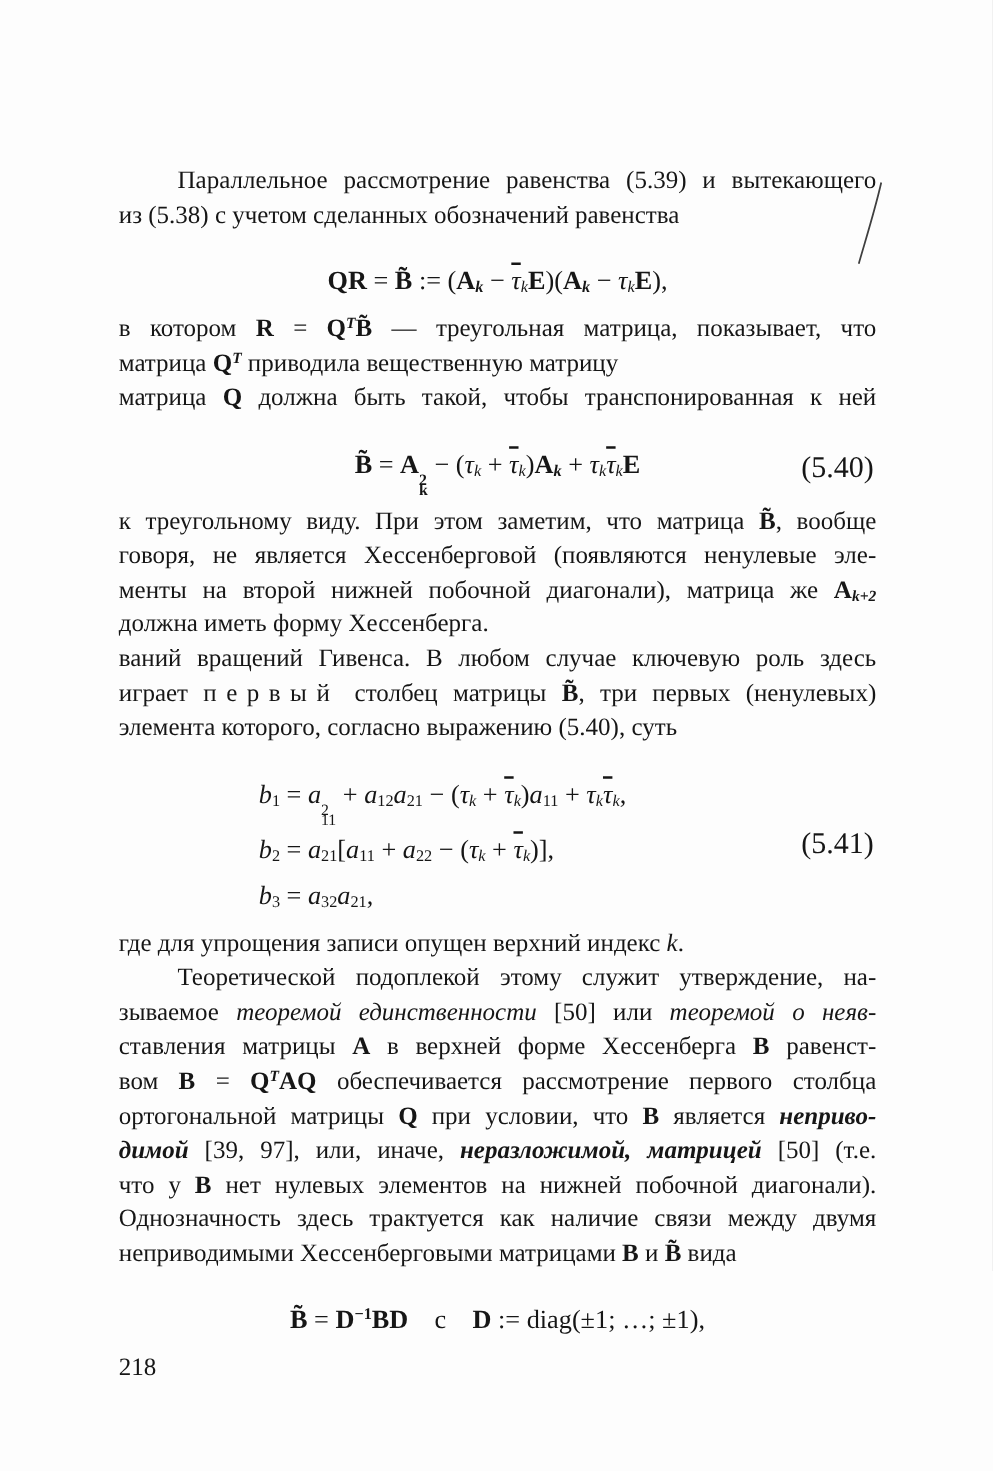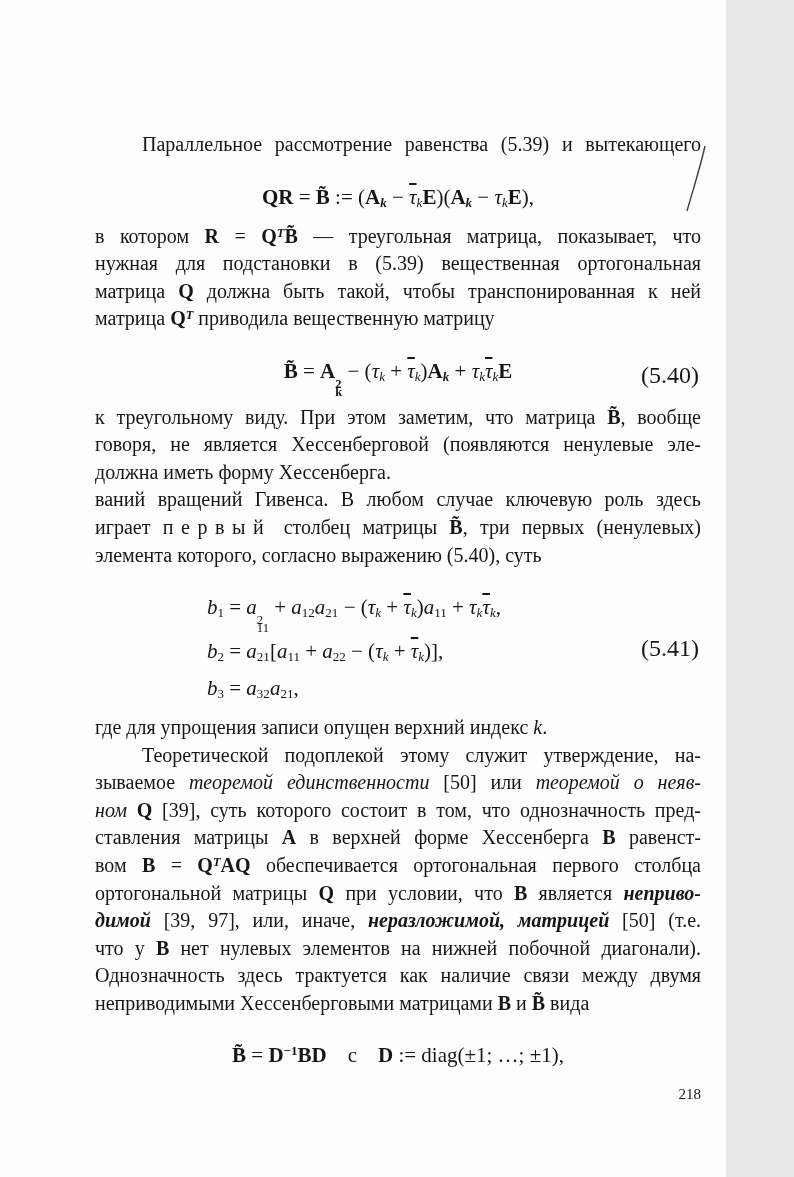--- a/index.html
+++ b/index.html
@@ -1,18 +1,18 @@
 <!DOCTYPE html>
 <html><head>
 <meta charset="utf-8">
 <style>
   html,body{margin:0;padding:0;background:#e8e8e8;}
   .sheet{
     position:relative;
-    width:726px;height:1177px;
+    width:794px;height:1177px;
     background:#fdfdfd;
     overflow:hidden;
     font-family:"Liberation Serif", serif;
     color:#161616;
   }
   .content{
     position:absolute;
     left:95px;top:131px;width:606px;
     font-size:20px;
   }
@@ -48,69 +48,69 @@
   .gap{margin:0 21px;}
   .sup{font-size:.62em;vertical-align:.52em;line-height:0;font-style:normal;}
   .sub{font-size:.62em;vertical-align:-.22em;line-height:0;font-style:normal;}
   .sup.i,.sub.i,.ss.i{font-style:italic;}
   .stack{
     display:inline-flex;flex-direction:column;align-items:flex-start;
     vertical-align:-.48em;line-height:0;
   }
   .stack .ss{display:block;font-size:.6em;line-height:.62em;font-style:normal;}
   .pagenum{
-    text-align:right;
-    font-size:15px;
+    text-align:left;
+    font-size:20px;
     margin-top:2px;
     line-height:26px;
   }
   .penmark{position:absolute;left:0;top:0;pointer-events:none;}
 </style>
 </head>
 <body>
 
 <div class="sheet">
   <div class="content" id="content">
       <div class="para">
         <div class="line indent"><span class="seg">Параллельное рассмотрение равенства (5.39) и вытекающего</span></div>
+        <div class="line end"><span class="seg">из (5.38) с учетом сделанных обозначений равенства</span></div>
       </div>
       <div class="eqrow"><div class="formula"><div class="eqline"><span class="seg b">QR</span><span class="seg"> = </span><span class="seg b">B̃</span><span class="seg"> := (</span><span class="seg b">A<span class="sub i">k</span></span><span class="seg"> − </span><span class="seg i"><span class="ovl">τ</span><span class="sub i">k</span></span><span class="seg b">E</span><span class="seg">)(</span><span class="seg b">A<span class="sub i">k</span></span><span class="seg"> − </span><span class="seg i">τ<span class="sub i">k</span></span><span class="seg b">E</span><span class="seg">),</span></div></div></div>
       <div class="para">
         <div class="line"><span class="seg">в котором </span><span class="seg b">R</span><span class="seg"> = </span><span class="seg b">Q<span class="sup i">T</span></span><span class="seg b">B̃</span><span class="seg"> — треугольная матрица, показывает, что</span></div>
-        <div class="line"><span class="seg">нужная для подстановки в (5.39) вещественная ортогональная</span></div>
+        <div class="line end"><span class="seg">матрица </span><span class="seg b">Q<span class="sup i">T</span></span><span class="seg"> приводила вещественную матрицу</span></div>
         <div class="line"><span class="seg">матрица </span><span class="seg b">Q</span><span class="seg"> должна быть такой, чтобы транспонированная к ней</span></div>
-        <div class="line end"><span class="seg">матрица </span><span class="seg b">Q<span class="sup i">T</span></span><span class="seg"> приводила вещественную матрицу</span></div>
       </div>
       <div class="eqrow"><div class="formula"><div class="eqline"><span class="seg b">B̃</span><span class="seg"> = </span><span class="seg b">A<span class="stack">
                 <span class="ss">2</span>
                 <span class="ss i">k</span>
               </span></span><span class="seg"> − (</span><span class="seg i">τ<span class="sub i">k</span></span><span class="seg"> + </span><span class="seg i"><span class="ovl">τ</span><span class="sub i">k</span></span><span class="seg">)</span><span class="seg b">A<span class="sub i">k</span></span><span class="seg"> + </span><span class="seg i">τ<span class="sub i">k</span></span><span class="seg i"><span class="ovl">τ</span><span class="sub i">k</span></span><span class="seg b">E</span></div></div><span class="eqnum">(5.40)</span></div>
       <div class="para">
         <div class="line"><span class="seg">к треугольному виду. При этом заметим, что матрица </span><span class="seg b">B̃</span><span class="seg">, вообще</span></div>
         <div class="line"><span class="seg">говоря, не является Хессенберговой (появляются ненулевые эле-</span></div>
+        <div class="line"><span class="seg">менты на второй нижней побочной диагонали), матрица же </span><span class="seg b">A<span class="sub i">k+2</span></span></div>
         <div class="line end"><span class="seg">должна иметь форму Хессенберга.</span></div>
       </div>
       <div class="para">
         <div class="line"><span class="seg">ваний вращений Гивенса. В любом случае ключевую роль здесь</span></div>
         <div class="line"><span class="seg">играет </span><span class="seg sp">первый</span><span class="seg"> столбец матрицы </span><span class="seg b">B̃</span><span class="seg">, три первых (ненулевых)</span></div>
         <div class="line end"><span class="seg">элемента которого, согласно выражению (5.40), суть</span></div>
       </div>
       <div class="eqrow leftal"><div class="formula"><div class="eqline"><span class="seg i">b<span class="sub">1</span></span><span class="seg"> = </span><span class="seg i">a<span class="stack">
                 <span class="ss">2</span>
                 <span class="ss">11</span>
               </span></span><span class="seg"> + </span><span class="seg i">a<span class="sub">12</span></span><span class="seg i">a<span class="sub">21</span></span><span class="seg"> − (</span><span class="seg i">τ<span class="sub i">k</span></span><span class="seg"> + </span><span class="seg i"><span class="ovl">τ</span><span class="sub i">k</span></span><span class="seg">)</span><span class="seg i">a<span class="sub">11</span></span><span class="seg"> + </span><span class="seg i">τ<span class="sub i">k</span></span><span class="seg i"><span class="ovl">τ</span><span class="sub i">k</span></span><span class="seg">,</span></div><div class="eqline"><span class="seg i">b<span class="sub">2</span></span><span class="seg"> = </span><span class="seg i">a<span class="sub">21</span></span><span class="seg">[</span><span class="seg i">a<span class="sub">11</span></span><span class="seg"> + </span><span class="seg i">a<span class="sub">22</span></span><span class="seg"> − (</span><span class="seg i">τ<span class="sub i">k</span></span><span class="seg"> + </span><span class="seg i"><span class="ovl">τ</span><span class="sub i">k</span></span><span class="seg">)],</span></div><div class="eqline"><span class="seg i">b<span class="sub">3</span></span><span class="seg"> = </span><span class="seg i">a<span class="sub">32</span></span><span class="seg i">a<span class="sub">21</span></span><span class="seg">,</span></div></div><span class="eqnum">(5.41)</span></div>
       <div class="para">
         <div class="line end"><span class="seg">где для упрощения записи опущен верхний индекс </span><span class="seg i">k</span><span class="seg">.</span></div>
       </div>
       <div class="para">
         <div class="line indent"><span class="seg">Теоретической подоплекой этому служит утверждение, на-</span></div>
         <div class="line"><span class="seg">зываемое </span><span class="seg i">теоремой единственности</span><span class="seg"> [50] или </span><span class="seg i">теоремой о неяв-</span></div>
-        <div class="line"><span class="seg i">ном</span><span class="seg"> </span><span class="seg b">Q</span><span class="seg"> [39], суть которого состоит в том, что однозначность пред-</span></div>
         <div class="line"><span class="seg">ставления матрицы </span><span class="seg b">A</span><span class="seg"> в верхней форме Хессенберга </span><span class="seg b">B</span><span class="seg"> равенст-</span></div>
-        <div class="line"><span class="seg">вом </span><span class="seg b">B</span><span class="seg"> = </span><span class="seg b">Q<span class="sup i">T</span></span><span class="seg b">AQ</span><span class="seg"> обеспечивается ортогональная первого столбца</span></div>
+        <div class="line"><span class="seg">вом </span><span class="seg b">B</span><span class="seg"> = </span><span class="seg b">Q<span class="sup i">T</span></span><span class="seg b">AQ</span><span class="seg"> обеспечивается рассмотрение первого столбца</span></div>
         <div class="line"><span class="seg">ортогональной матрицы </span><span class="seg b">Q</span><span class="seg"> при условии, что </span><span class="seg b">B</span><span class="seg"> является </span><span class="seg b i">неприво-</span></div>
         <div class="line"><span class="seg b i">димой</span><span class="seg"> [39, 97], или, иначе, </span><span class="seg b i">неразложимой, матрицей</span><span class="seg"> [50] (т.е.</span></div>
         <div class="line"><span class="seg">что у </span><span class="seg b">B</span><span class="seg"> нет нулевых элементов на нижней побочной диагонали).</span></div>
         <div class="line"><span class="seg">Однозначность здесь трактуется как наличие связи между двумя</span></div>
         <div class="line end"><span class="seg">неприводимыми Хессенберговыми матрицами </span><span class="seg b">B</span><span class="seg"> и </span><span class="seg b">B̃</span><span class="seg"> вида</span></div>
       </div>
       <div class="eqrow"><div class="formula"><div class="eqline"><span class="seg b">B̃</span><span class="seg"> = </span><span class="seg b">D<span class="sup">−1</span></span><span class="seg b">BD</span><span class="seg gap">с</span><span class="seg b">D</span><span class="seg"> := diag(±1; …; ±1),</span></div></div></div>
       <div class="pagenum">218</div>
     </div>
   <svg class="penmark" width="794" height="1177" viewBox="0 0 794 1177">

